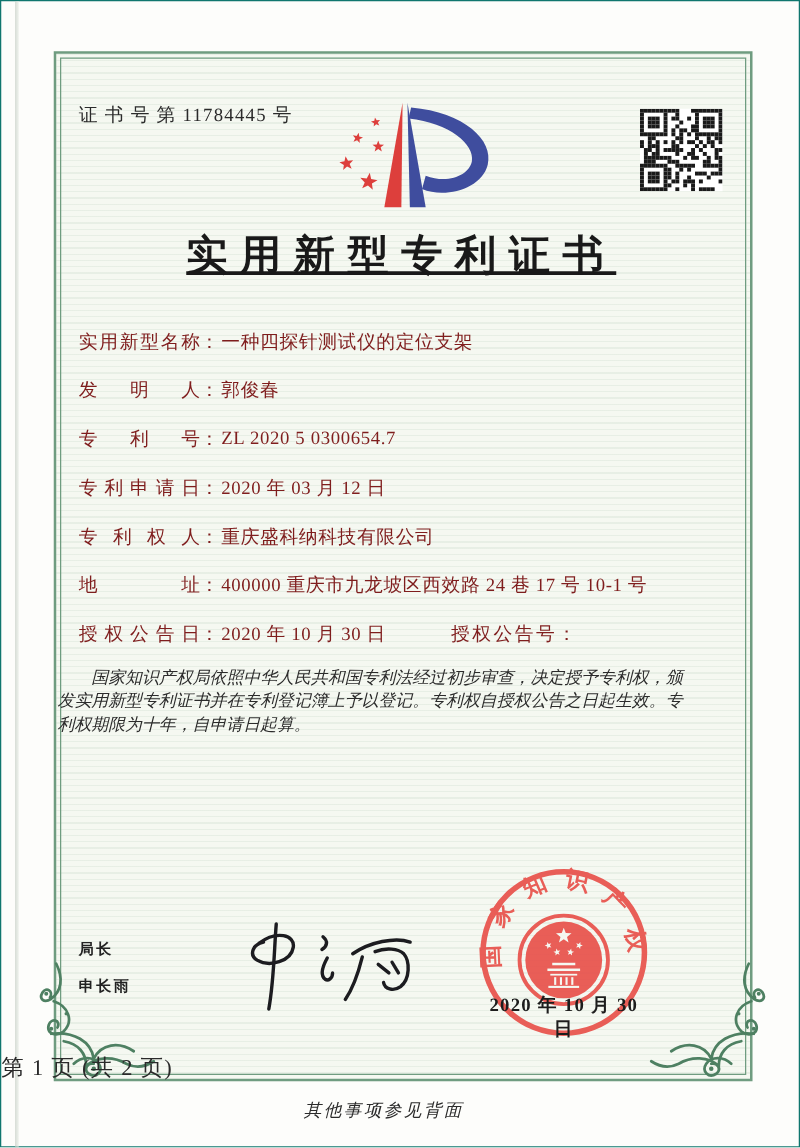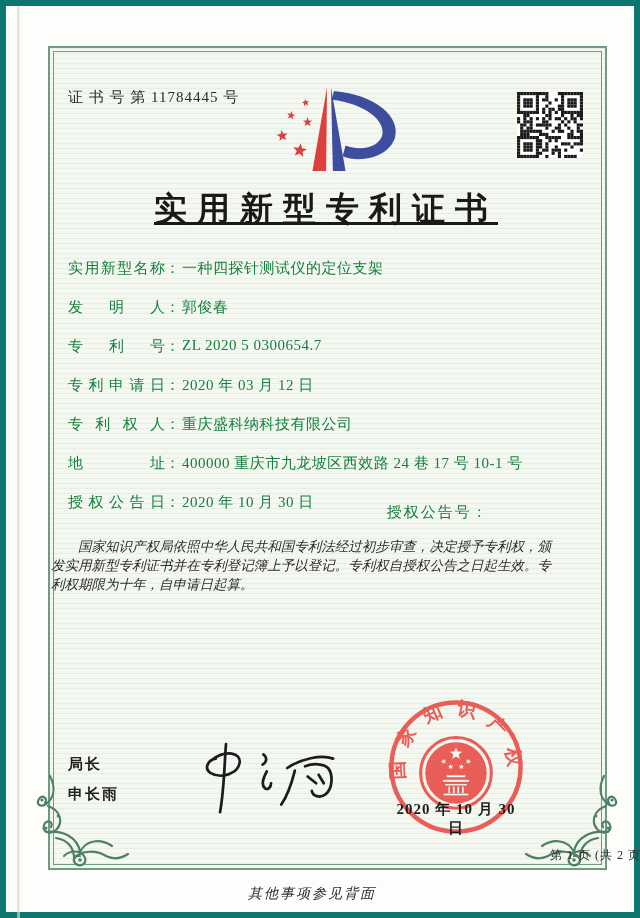--- a/index.html
+++ b/index.html
@@ -3,21 +3,21 @@
 <meta charset="utf-8">
 <style>
   html,body{margin:0;padding:0;}
   body{
     width:640px;height:918px;
     font-family:"Liberation Serif","DejaVu Serif",serif;
     background:#ffffff;position:relative;overflow:hidden;
   }
   .page{
     position:absolute;left:0;top:0;width:640px;height:918px;
-    background:#fdfdfb;border:6px solid #0f766e;box-sizing:border-box;
+    background:#fdfdfb;border:1px solid #0f766e;box-sizing:border-box;
   }
   .page-edge-left{
     position:absolute;left:11px;top:0;width:3px;height:918px;
     background:linear-gradient(90deg,#c2cbc2,#e6ece5);opacity:.65;
   }
   
   .frame{
     position:absolute;left:42px;top:40px;width:559px;height:824px;
     box-sizing:border-box;border:2px solid #6f9c80;
     background:
@@ -39,50 +39,50 @@
     letter-spacing:1px;
   }
   .logo{position:absolute;left:250px;top:80px;width:146px;height:88px;}
   .qr{position:absolute;left:511px;top:86px;width:66px;height:66px;background:#fff;}
   .title{
     position:absolute;left:0;width:640px;top:181px;text-align:center;
     font-size:33px;font-weight:bold;color:#191919;letter-spacing:10px;text-decoration:underline;
   }
   
   .fields{position:absolute;left:62px;top:253px;width:505px;}
-  .frow{display:flex;height:39px;font-size:15px;color:#15803d;}
+  .frow{display:flex;align-items:center;height:39px;font-size:15px;color:#7f1d1d;}
   .flabel{
     display:inline-block;width:97px;text-align:justify;text-align-last:justify;
     -moz-text-align-last:justify;flex:0 0 97px;
   }
   .fcolon{margin:0 2px 0 0;}
   .fvalue{margin-left:0;letter-spacing:.5px;}
   .grant-group2{display:flex;align-items:center;margin-left:52px;}
-  .grant-group2 .flabel2{letter-spacing:2px;margin-left:21px;}
+  .grant-group2 .flabel2{letter-spacing:2px;}
   
   .paras{
     position:absolute;left:45px;top:531px;width:500px;
     font-size:13.5px;line-height:19px;color:#2b2b2b;
     font-style:italic;text-align:justify;
   }
   .paras p{margin:0;text-indent:2em;}
   
-  .director{position:absolute;left:62px;top:743px;font-size:15px;color:#222;
+  .director{position:absolute;left:62px;top:743px;font-size:12px;color:#222;
     font-weight:600;letter-spacing:2px;line-height:30px;}
   .signature{position:absolute;left:180px;top:728px;width:165px;height:85px;}
   
   .seal{position:absolute;left:381px;top:692px;width:138px;height:138px;opacity:.92;}
   .seal-date{
     position:absolute;left:383px;top:794px;width:134px;text-align:center;
     font-size:15px;color:#1d1d1d;letter-spacing:1px;font-weight:600;
   }
   
   .page-number{
-    position:absolute;left:0;width:640px;top:841px;text-align:right;
-    font-size:12px;color:#2a2a2a;letter-spacing:1px;
+    position:absolute;left:0;width:640px;top:841px;text-align:left;
+    font-size:18px;color:#2a2a2a;letter-spacing:1px;
   }
   .back-note{
     position:absolute;left:242px;top:879px;font-size:14px;color:#2b2b2b;
     font-style:italic;letter-spacing:2px;
   }
 </style>
 </head>
 <body>
 
 <div class="page">

